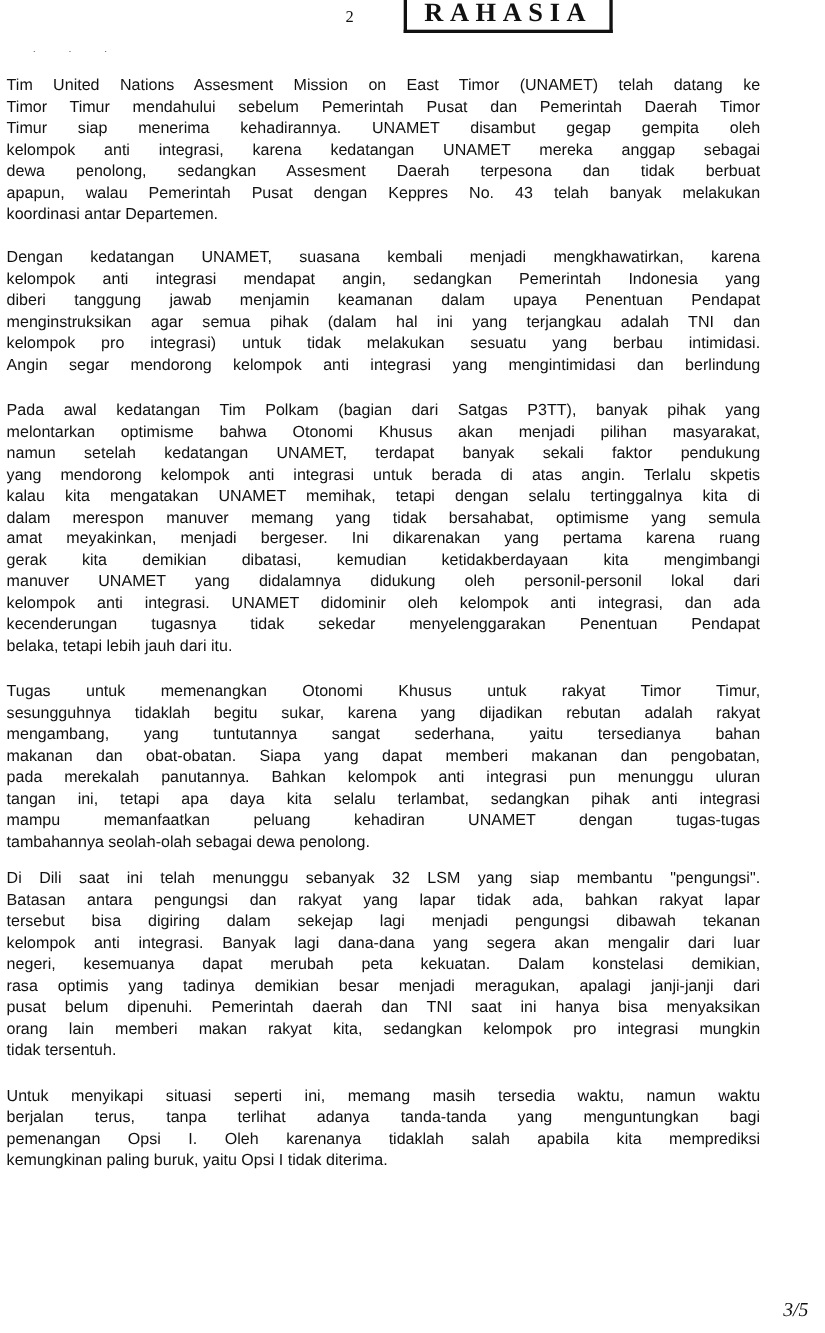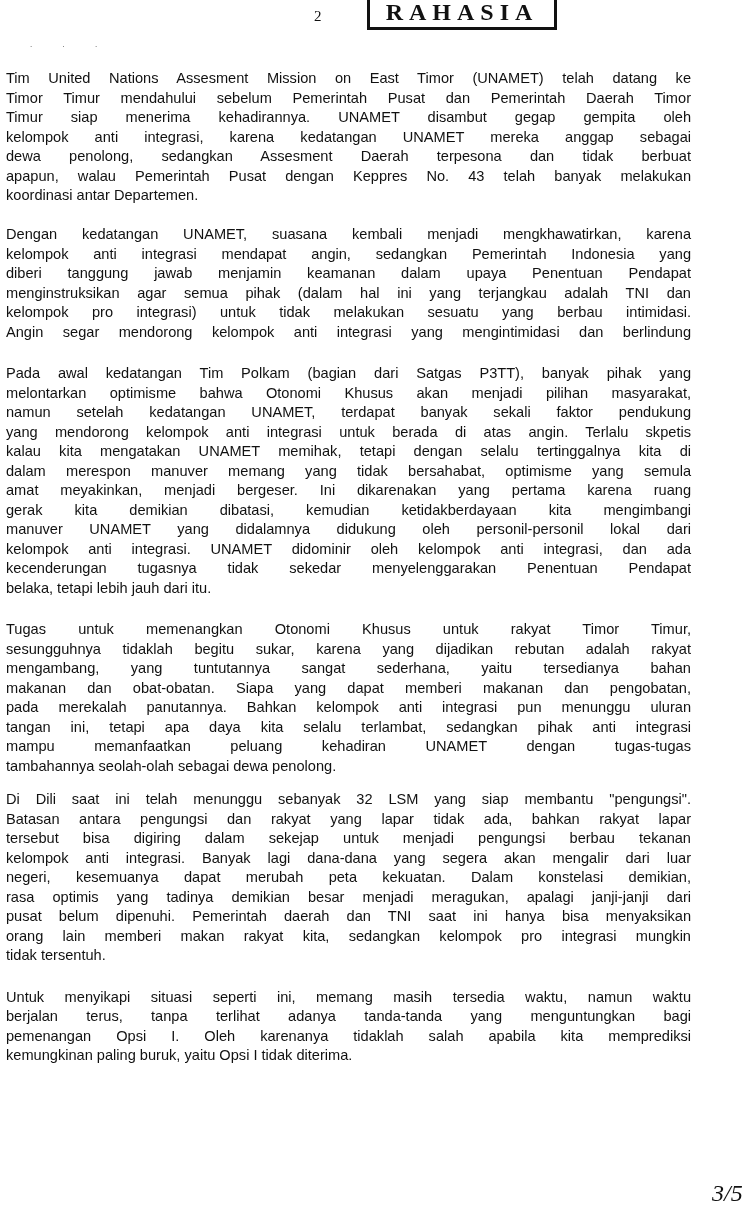--- a/index.html
+++ b/index.html
@@ -10,21 +10,21 @@
   .specks { position: absolute; left: 30px; top: 40px; font-size: 8px; letter-spacing: 14px; color: #333; }
   .body { position: absolute; left: 6px; top: 69px; width: 685px; }
   .para { font-size: 14.6px; line-height: 19.5px; text-align: justify; margin: 0 0 19.5px 0; }
   .para.p1 { }
   .para.p2 { margin-bottom: 22px; }
   .para.p3 { margin-bottom: 22px; }
   .para.p4 { margin-bottom: 14px; }
   .para.p5 { margin-bottom: 22px; }
   .para .ln { display: block; text-align: justify; text-align-last: justify; white-space: nowrap; }
   .para .ln.last { text-align-last: left; }
-  .page-frac { position: absolute; left: 712px; top: 1180px; font-size: 24px; font-family: "Liberation Serif", serif; font-style: italic; }
+  .page-frac { position: absolute; left: 712px; top: 1180px; font-size: 18px; font-family: "Liberation Serif", serif; font-style: italic; }
 </style>
 </head>
 <body>
 
 <div class="page-num">2</div>
 <div class="stamp">
   <span>RAHASIA</span>
 </div>
 <div class="specks">. . .</div>
 
@@ -66,21 +66,21 @@
     <span class="ln">mengambang, yang tuntutannya sangat sederhana, yaitu tersedianya bahan</span>
     <span class="ln">makanan dan obat-obatan. Siapa yang dapat memberi makanan dan pengobatan,</span>
     <span class="ln">pada merekalah panutannya. Bahkan kelompok anti integrasi pun menunggu uluran</span>
     <span class="ln">tangan ini, tetapi apa daya kita selalu terlambat, sedangkan pihak anti integrasi</span>
     <span class="ln">mampu memanfaatkan peluang kehadiran UNAMET dengan tugas-tugas</span>
     <span class="ln last">tambahannya seolah-olah sebagai dewa penolong.</span>
   </p>
   <p class="para p5">
     <span class="ln">Di Dili saat ini telah menunggu sebanyak 32 LSM yang siap membantu "pengungsi".</span>
     <span class="ln">Batasan antara pengungsi dan rakyat yang lapar tidak ada, bahkan rakyat lapar</span>
-    <span class="ln">tersebut bisa digiring dalam sekejap untuk menjadi pengungsi berbau tekanan</span>
+    <span class="ln">tersebut bisa digiring dalam sekejap lagi menjadi pengungsi dibawah tekanan</span>
     <span class="ln">kelompok anti integrasi. Banyak lagi dana-dana yang segera akan mengalir dari luar</span>
     <span class="ln">negeri, kesemuanya dapat merubah peta kekuatan. Dalam konstelasi demikian,</span>
     <span class="ln">rasa optimis yang tadinya demikian besar menjadi meragukan, apalagi janji-janji dari</span>
     <span class="ln">pusat belum dipenuhi. Pemerintah daerah dan TNI saat ini hanya bisa menyaksikan</span>
     <span class="ln">orang lain memberi makan rakyat kita, sedangkan kelompok pro integrasi mungkin</span>
     <span class="ln last">tidak tersentuh.</span>
   </p>
   <p class="para p6">
     <span class="ln">Untuk menyikapi situasi seperti ini, memang masih tersedia waktu, namun waktu</span>
     <span class="ln">berjalan terus, tanpa terlihat adanya tanda-tanda yang menguntungkan bagi</span>

